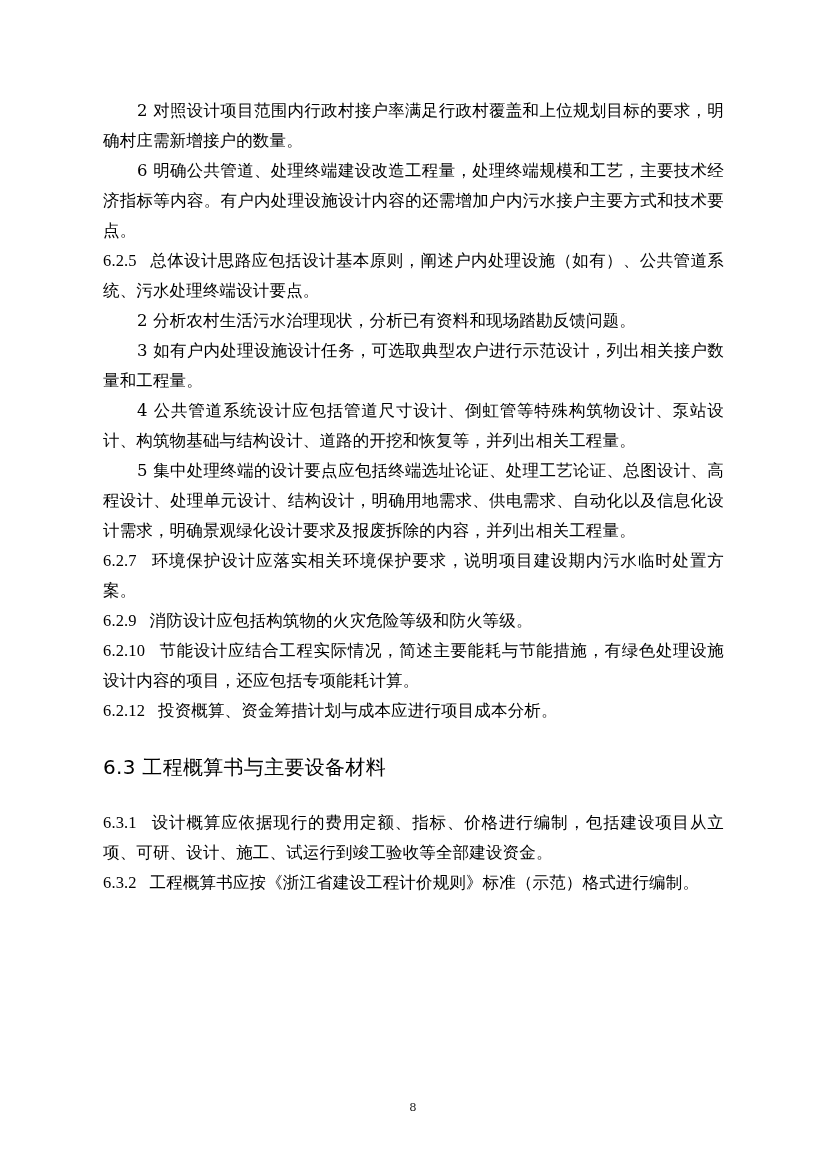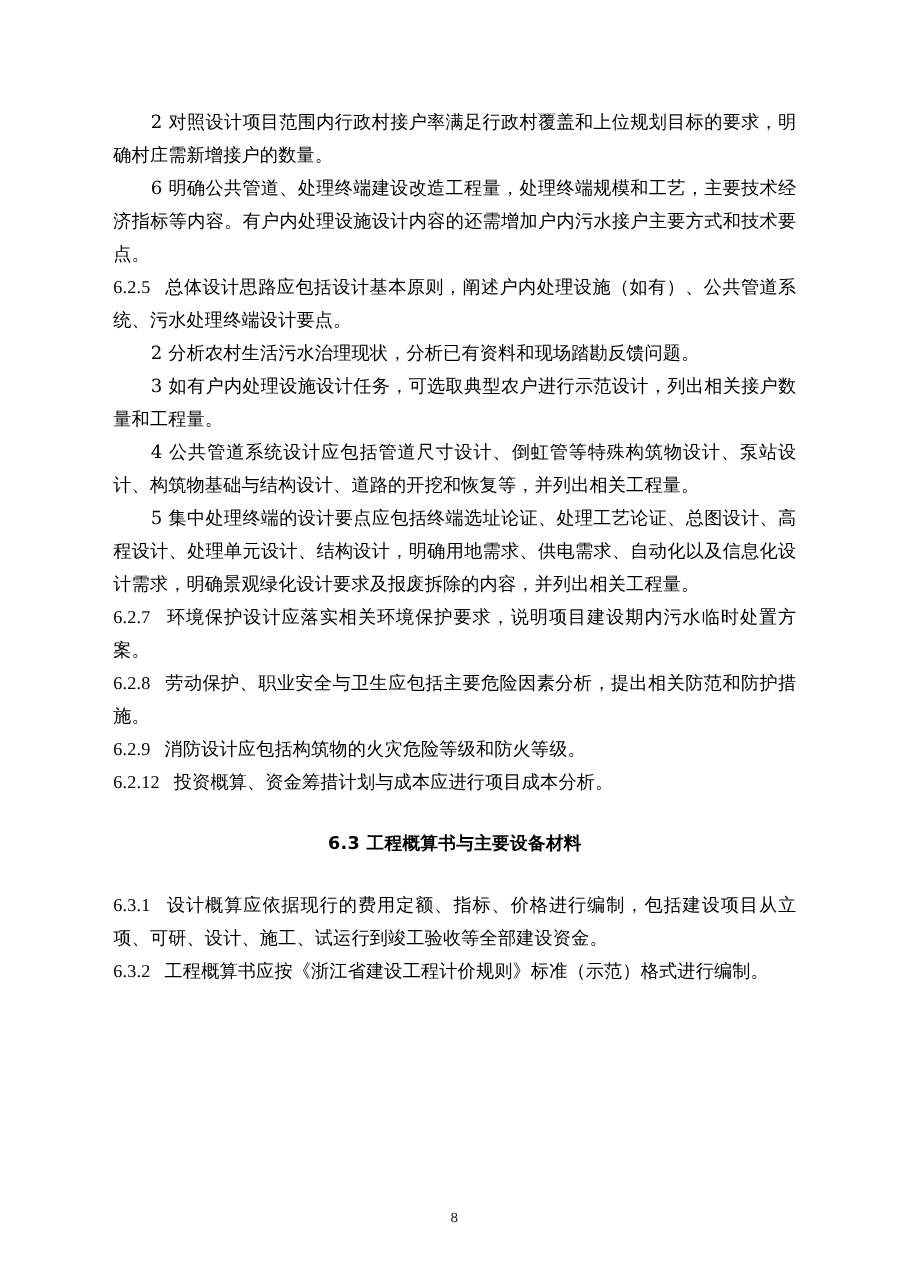--- a/index.html
+++ b/index.html
@@ -41,23 +41,23 @@
   
   .para.clause {
     text-indent: 0;
     font-family: Liberation Serif, serif;
   }
   .clause-num {
     white-space: pre;
   }
   .section-heading {
     font-family: "DejaVu Sans", "Liberation Sans", sans-serif;
-    font-weight: bold;
-    font-size: 16px;
-    text-align: center;
+    font-weight: normal;
+    font-size: 20px;
+    text-align: left;
     line-height: 30px;
     margin: 0;
     letter-spacing: 0.3px;
   }
   .gap-before-heading { height: 26px; }
   .gap-after-heading { height: 26px; }
   .page-number {
     position: absolute;
     left: 0;
     top: 1100px;
@@ -77,22 +77,22 @@
   <div class="content">
 
   <p class="para item"><span>2 对照设计项目范围内行政村接户率满足行政村覆盖和上位规划目标的要求，明确村庄需新增接户的数量。</span></p>
       <p class="para item"><span>6 明确公共管道、处理终端建设改造工程量，处理终端规模和工艺，主要技术经济指标等内容。有户内处理设施设计内容的还需增加户内污水接户主要方式和技术要点。</span></p>
       <p class="para clause"><span class="clause-num">6.2.5</span><span>&nbsp;&nbsp;&nbsp;</span><span>总体设计思路应包括设计基本原则，阐述户内处理设施（如有）、公共管道系统、污水处理终端设计要点。</span></p>
       <p class="para item"><span>2 分析农村生活污水治理现状，分析已有资料和现场踏勘反馈问题。</span></p>
       <p class="para item"><span>3 如有户内处理设施设计任务，可选取典型农户进行示范设计，列出相关接户数量和工程量。</span></p>
       <p class="para item"><span>4 公共管道系统设计应包括管道尺寸设计、倒虹管等特殊构筑物设计、泵站设计、构筑物基础与结构设计、道路的开挖和恢复等，并列出相关工程量。</span></p>
       <p class="para item"><span>5 集中处理终端的设计要点应包括终端选址论证、处理工艺论证、总图设计、高程设计、处理单元设计、结构设计，明确用地需求、供电需求、自动化以及信息化设计需求，明确景观绿化设计要求及报废拆除的内容，并列出相关工程量。</span></p>
       <p class="para clause"><span class="clause-num">6.2.7</span><span>&nbsp;&nbsp;&nbsp;</span><span>环境保护设计应落实相关环境保护要求，说明项目建设期内污水临时处置方案。</span></p>
-      <p class="para clause"><span class="clause-num">6.2.8</span><span>&nbsp;&nbsp;&nbsp;</span><span>劳动保护、职业安全与卫生应包括主要危险因素分析，提出相关防范和防护措施。</span></p>
       <p class="para clause"><span class="clause-num">6.2.9</span><span>&nbsp;&nbsp;&nbsp;</span><span>消防设计应包括构筑物的火灾危险等级和防火等级。</span></p>
+      <p class="para clause"><span class="clause-num">6.2.10</span><span>&nbsp;&nbsp;&nbsp;</span><span>节能设计应结合工程实际情况，简述主要能耗与节能措施，有绿色处理设施设计内容的项目，还应包括专项能耗计算。</span></p>
       <p class="para clause"><span class="clause-num">6.2.12</span><span>&nbsp;&nbsp;&nbsp;</span><span>投资概算、资金筹措计划与成本应进行项目成本分析。</span></p>
       <div class="gap-before-heading"></div>
       <div class="section-heading">6.3 工程概算书与主要设备材料</div>
       <div class="gap-after-heading"></div>
       <p class="para clause"><span class="clause-num">6.3.1</span><span>&nbsp;&nbsp;&nbsp;</span><span>设计概算应依据现行的费用定额、指标、价格进行编制，包括建设项目从立项、可研、设计、施工、试运行到竣工验收等全部建设资金。</span></p>
       <p class="para clause"><span class="clause-num">6.3.2</span><span>&nbsp;&nbsp;&nbsp;</span><span>工程概算书应按《浙江省建设工程计价规则》标准（示范）格式进行编制。</span></p>
     </div>
 
   <div class="page-number">8</div>
 

